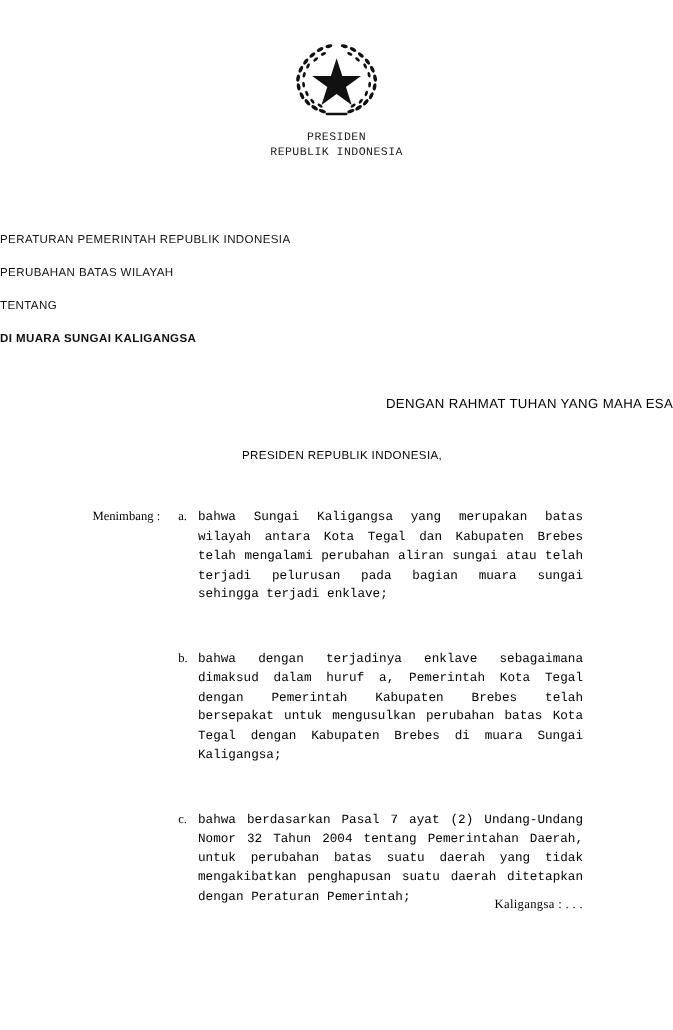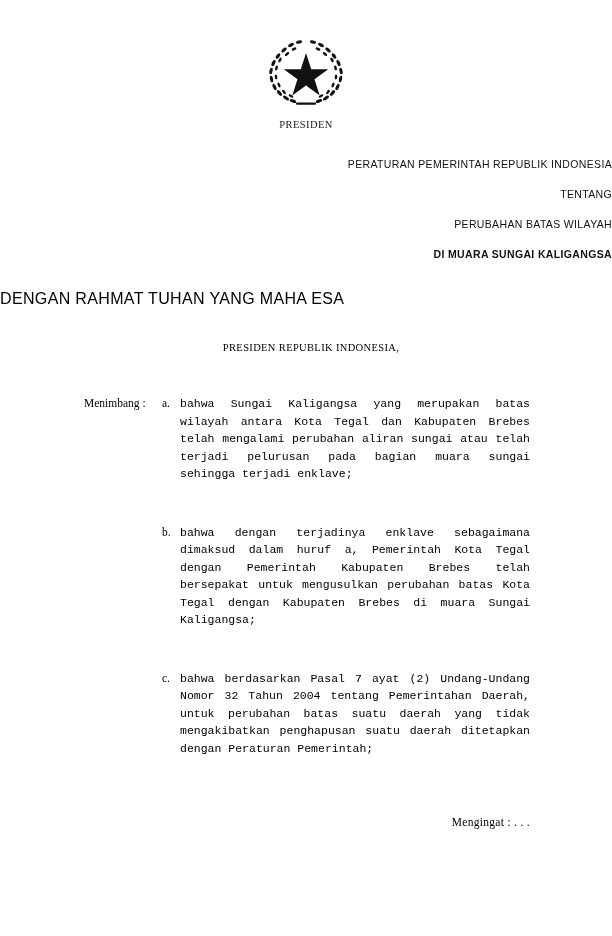--- a/index.html
+++ b/index.html
@@ -33,50 +33,50 @@
     width: 92px;
     height: 76px;
     position: relative;
   }
   .emblem svg { display: block; }
 
   
   .header-lines {
     text-align: center;
     margin-top: 8px;
-    font-family: Liberation Serif, serif;
+    font-family: Liberation Mono, monospace;
     font-size: 10.5px;
     letter-spacing: 0.4px;
     line-height: 14px;
     color: #1a1a1a;
   }
 
   
   .title-block {
-    margin-top: 26px;
-    text-align: right;
+    margin-top: 66px;
+    text-align: left;
     font-family: "Liberation Sans", sans-serif;
     font-size: 10.5px;
     letter-spacing: 0.35px;
     color: #111111;
   }
   .title-block .tline { margin-bottom: 18px; }
   .title-block .tline.tight { margin-bottom: 14px; font-weight: bold; }
 
   .rahmat {
-    margin-top: 30px;
-    text-align: left;
+    margin-top: 46px;
+    text-align: right;
     font-family: "Liberation Sans", sans-serif;
-    font-size: 16px;
+    font-size: 12px;
     letter-spacing: 0.35px;
   }
   .presiden-line {
     margin-top: 34px;
     text-align: center;
-    font-family: Liberation Serif, serif;
+    font-family: Liberation Sans, sans-serif;
     font-size: 10.5px;
     letter-spacing: 0.35px;
     padding-left: 10px;
   }
 
   
   .considerations {
     margin-top: 42px;
     padding-left: 84px;
     padding-right: 82px;
@@ -173,26 +173,27 @@
           <polygon points="46,19 51.2,35.2 68.2,35.2 54.5,45.2 59.7,61.4 46,51.4 32.3,61.4 37.5,45.2 23.8,35.2 40.8,35.2"></polygon>
 
           <rect x="36" y="68.5" width="20" height="2.2" rx="1"></rect>
         </g>
       </svg>
     </div>
   </div>
 
   <div class="header-lines">
     <div>PRESIDEN</div>
+    <div>REPUBLIK INDONESIA</div>
   </div>
 
   <div class="title-block">
     <div class="tline">PERATURAN PEMERINTAH REPUBLIK INDONESIA</div>
+    <div class="tline">PERUBAHAN BATAS WILAYAH</div>
     <div class="tline">TENTANG</div>
-    <div class="tline">PERUBAHAN BATAS WILAYAH</div>
     <div class="tline tight">DI MUARA SUNGAI KALIGANGSA</div>
   </div>
 
   <div class="rahmat">DENGAN RAHMAT TUHAN YANG MAHA ESA</div>
   <div class="presiden-line">PRESIDEN REPUBLIK INDONESIA,</div>
 
   <div class="considerations">
     <div class="cons-row cons-item">
       <div class="cons-label">Menimbang :</div>
       <div class="cons-marker">a.</div>
@@ -203,15 +204,15 @@
       <div class="cons-marker">b.</div>
       <div class="cons-text">bahwa dengan terjadinya enklave sebagaimana dimaksud dalam huruf a, Pemerintah Kota Tegal dengan Pemerintah Kabupaten Brebes telah bersepakat untuk mengusulkan perubahan batas Kota Tegal dengan Kabupaten Brebes di muara Sungai Kaligangsa;</div>
     </div>
     <div class="cons-row cons-item indent-only">
       <div class="cons-label"></div>
       <div class="cons-marker">c.</div>
       <div class="cons-text">bahwa berdasarkan Pasal 7 ayat (2) Undang-Undang Nomor 32 Tahun 2004 tentang Pemerintahan Daerah, untuk perubahan batas suatu daerah yang tidak mengakibatkan penghapusan suatu daerah ditetapkan dengan Peraturan Pemerintah;</div>
     </div>
   </div>
 
-  <div class="footer-note">Mengingat : . . .</div>
+  <div class="footer-note">Kaligangsa : . . .</div>
 
 </div>
 
 </body></html>

